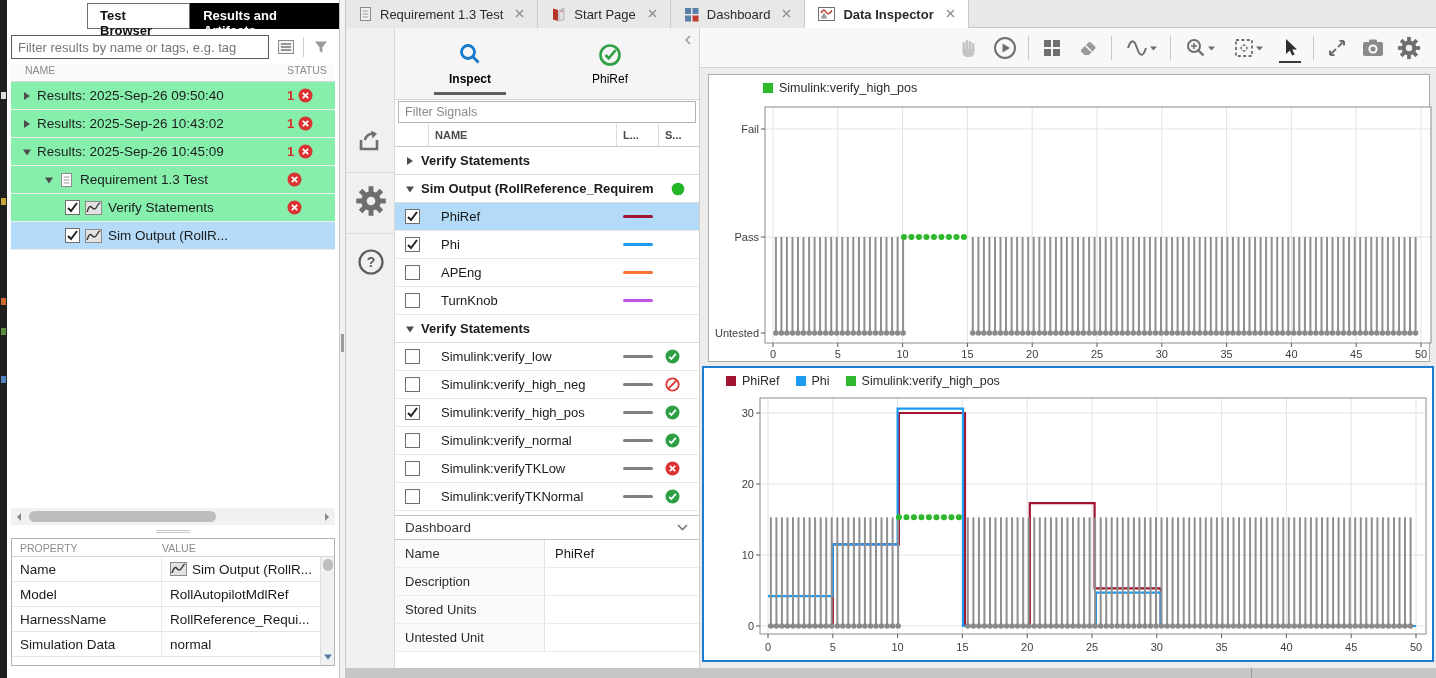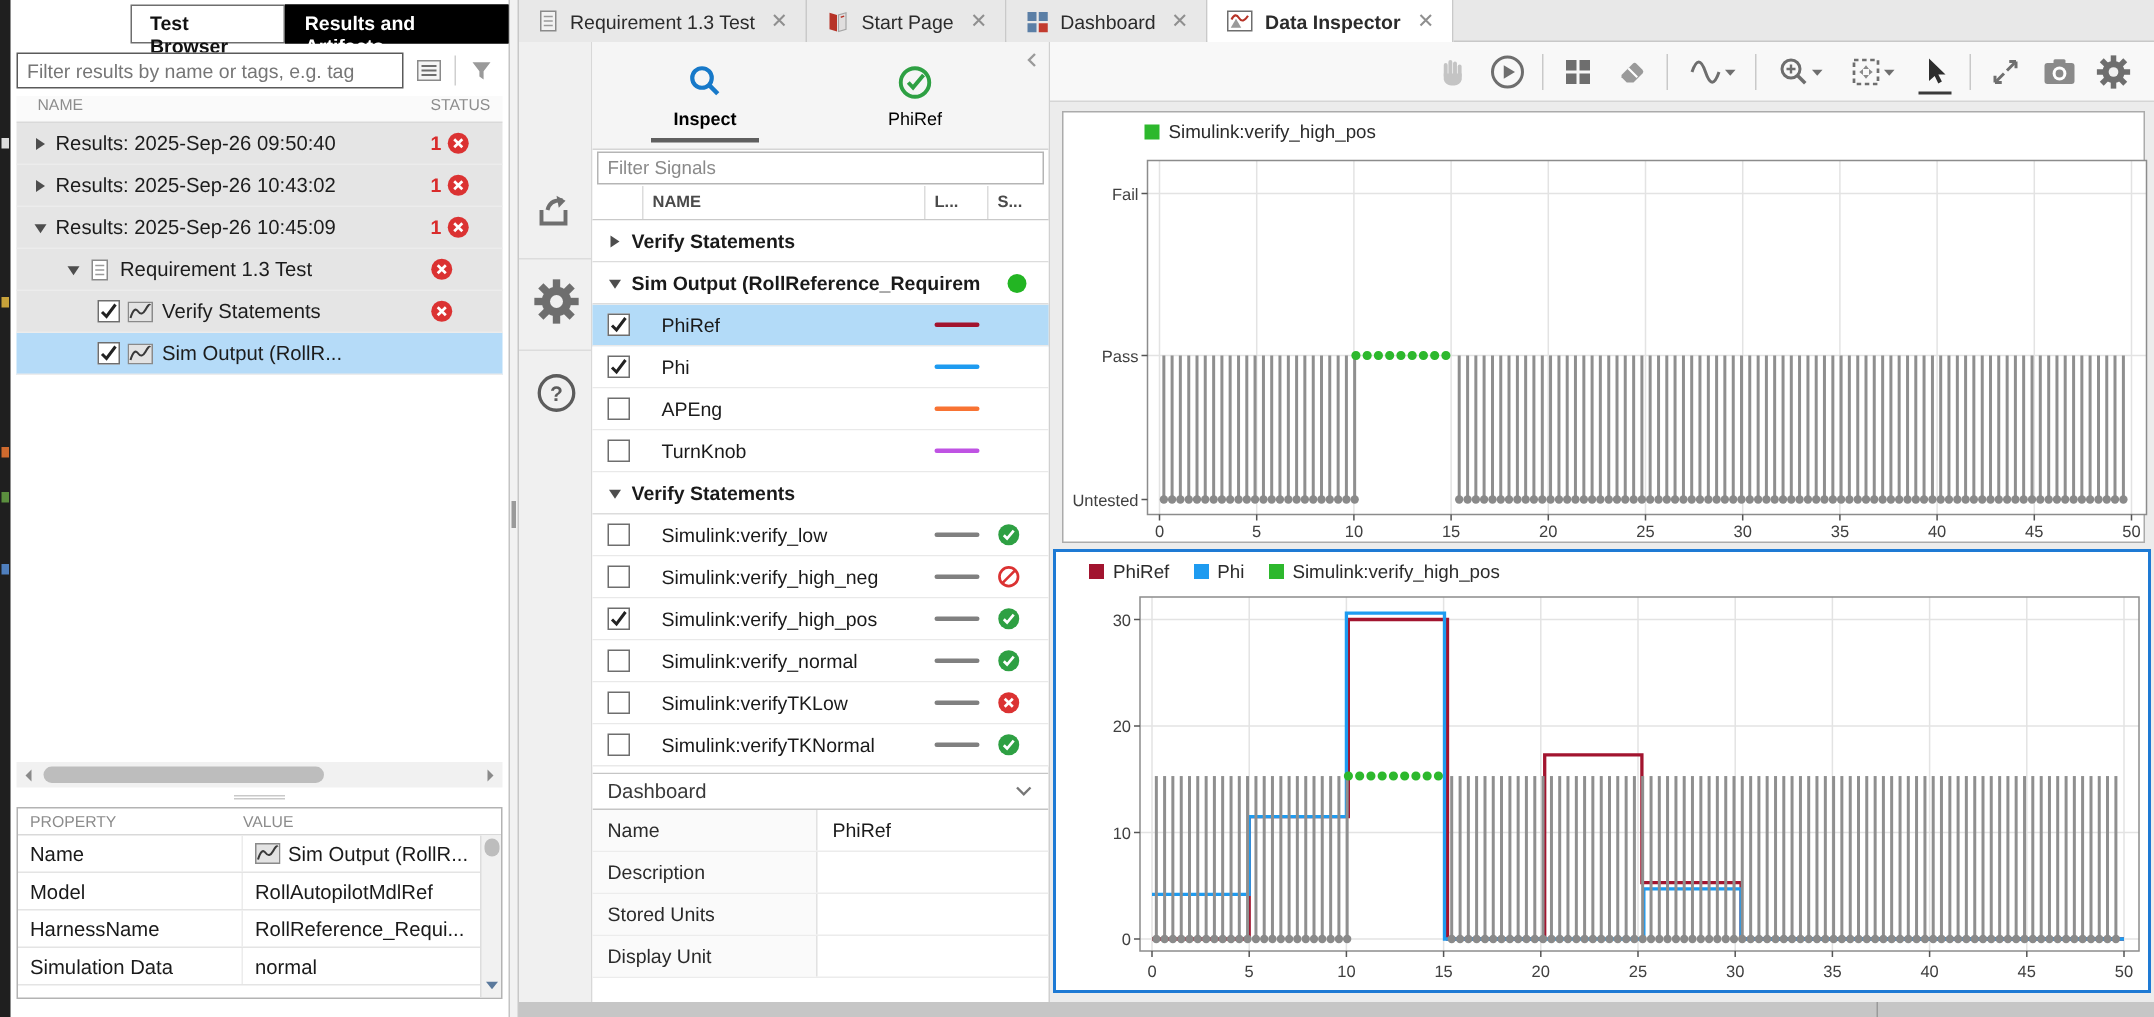--- a/index.html
+++ b/index.html
@@ -18,21 +18,21 @@
   .lp-tab.active { background:#000; color:#fff; border-color:#000; }
   .lp-filter { position:absolute; top:33px; left:4px; right:4px; height:28px; display:flex; align-items:center; gap:6px; }
   .lp-filter input { width:258px; height:24px; border:1px solid #5a5a5a; padding:0 6px; font-size:13px; font-family:inherit; color:#333; }
   .lp-filter input::placeholder { color:#767676; }
   .icon-btn { display:inline-flex; align-items:center; justify-content:center; width:22px; height:22px; }
   .mini-sep { width:1px; height:20px; background:#cfcfcf; }
   .lp-grid-header { position:absolute; top:64px; left:4px; right:4px; height:18px; background:#fafafa; border-bottom:1px solid #d9d9d9; font-size:10.5px; color:#8c8c8c; display:flex; }
   .lp-grid-header .h-name { flex:1; padding-left:14px; }
   .lp-grid-header .h-status { width:48px; }
   .lp-rows { position:absolute; top:82px; left:4px; right:4px; }
-  .lp-row { height:28px; display:flex; align-items:center; border-bottom:1px solid #ececec; background:#e5e5e5; }
+  .lp-row { height:28px; display:flex; align-items:center; border-bottom:1px solid #ececec; background:#86efac; }
   .lp-row.selected { background:#b5dbf8; }
   .lp-row .exp { width:12px; display:inline-flex; justify-content:center; margin-right:4px; }
   .lp-row .lbl { font-size:13.5px; color:#1c1c1c; white-space:nowrap; overflow:hidden; }
   .lp-row .status { margin-left:auto; width:48px; display:flex; align-items:center; gap:4px; }
   .status-count { color:#d92b2b; font-weight:bold; font-size:13px; }
   .cb { width:15px; height:15px; border:1.5px solid #6e6e6e; background:#fff; display:inline-flex; align-items:center; justify-content:center; margin-right:5px; flex:none; }
   .row-icon { margin-right:6px; display:inline-flex; flex:none; }
 
   .lp-hscroll { position:absolute; top:508px; left:4px; right:4px; height:17px; background:#f1f1f1; display:flex; align-items:center; }
   .hs-arrow { width:16px; height:17px; display:flex; align-items:center; justify-content:center; }
@@ -671,21 +671,21 @@
                   <span></span>
                 </div>
               </div>
               <div class="ip-row">
                 <div class="c1">Stored Units</div>
                 <div class="c2">
                   <span></span>
                 </div>
               </div>
               <div class="ip-row">
-                <div class="c1">Display Unit</div>
+                <div class="c1">Untested Unit</div>
                 <div class="c2">
                   <span></span>
                 </div>
               </div>
             </div>
         </div>
       </div>
 
       <div class="charts">
         <div class="charts-toolbar" id="charts-toolbar">

